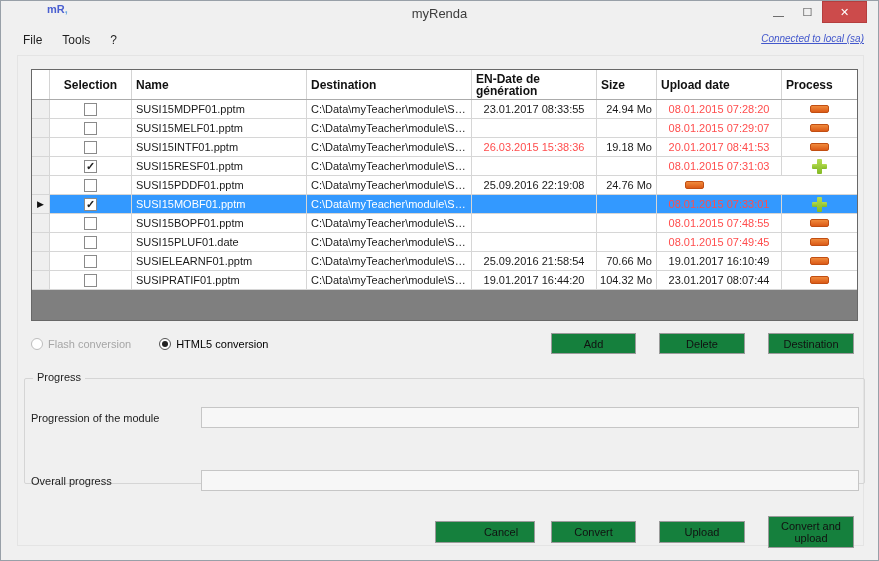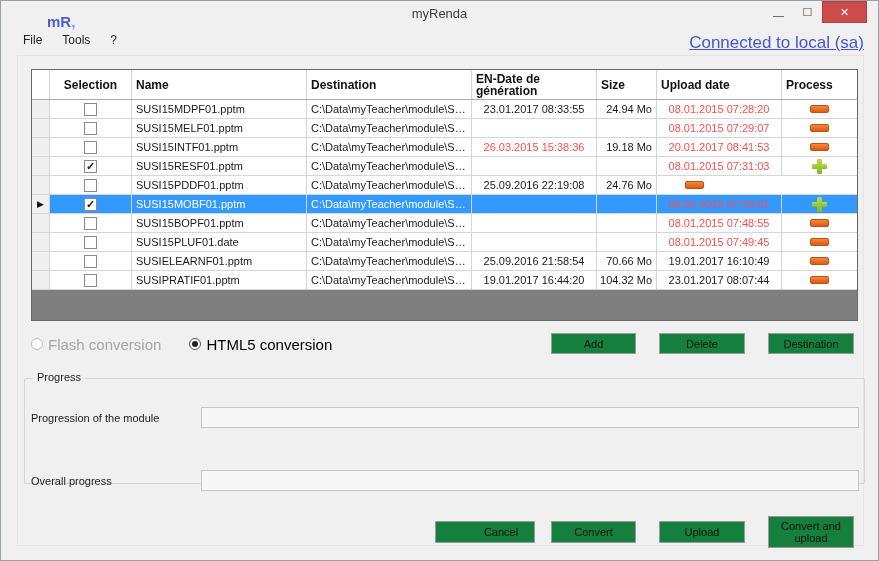--- a/index.html
+++ b/index.html
@@ -1,29 +1,29 @@
 <!DOCTYPE html>
 <html style="--sel: #3399ff; --red: #ff4d4d;"><head>
 <meta charset="utf-8">
 <style>
   html,body{margin:0;padding:0;background:#cfd4da;font-family:"Liberation Sans",sans-serif;}
   .window{position:relative;width:879px;height:561px;background:#f0f0f0;border:1px solid #98a0a8;box-sizing:border-box;overflow:hidden;}
   
   .titlebar{position:absolute;top:0;left:0;right:0;height:26px;background:#f0f0f0;}
-  .app-logo{position:absolute;left:10px;top:12px;font-size:15px;font-weight:bold;color:#4a5fd0;padding-left:36px;}
+  .app-logo{position:absolute;left:10px;top:2px;font-size:11px;font-weight:bold;color:#4a5fd0;padding-left:36px;}
   .app-logo .tail{color:#6fa8e0;font-weight:bold;}
   .title-text{position:absolute;left:0;right:0;top:5px;text-align:center;font-size:13px;color:#3c3c3c;}
   .win-controls{position:absolute;top:0;right:11px;display:flex;height:22px;}
   .wc-btn{width:29px;height:22px;display:flex;align-items:center;justify-content:center;font-size:11px;color:#444;cursor:default;}
   .wc-close{width:45px;background:#cc4b4b;color:#fff;border:1px solid #b43e3e;box-sizing:border-box;}
   .wc-min span{position:relative;top:3px;}
   
   .menubar{position:absolute;top:26px;left:0;right:0;height:26px;display:flex;align-items:center;padding-left:12px;}
   .menu-item{padding:3px 10px;font-size:12px;color:#1e1e1e;}
-  .conn-link{position:absolute;top:32px;right:14px;font-size:17px;color:#4257cc;text-decoration:underline;}
+  .conn-link{position:absolute;top:32px;right:14px;font-size:10px;color:#4257cc;text-decoration:underline;font-style:italic;}
   
   .panel{position:absolute;left:16px;top:54px;width:847px;height:491px;background:#f0f0f0;border:1px solid #e4e4e4;box-sizing:border-box;}
   
   .grid{position:absolute;left:13px;top:13px;width:827px;height:252px;border:1px solid #686868;background:#7f7f7f;box-sizing:border-box;overflow:hidden;}
   .thead{display:flex;height:30px;background:#fff;border-bottom:1px solid #ababab;box-sizing:border-box;}
   .hcell{font-size:12px;font-weight:bold;color:#111;border-right:1px solid #d4d4d4;box-sizing:border-box;display:flex;align-items:center;padding:0 4px;line-height:12px;}
   .trow{display:flex;height:19px;background:#fff;border-bottom:1px solid #d6d6d6;box-sizing:border-box;}
   .trow.selected{background:var(--sel,#3399ff);}
   .trow.selected .c-name,.trow.selected .c-dest{color:#fff;}
   .cell{font-size:11px;color:#1a1a1a;border-right:1px solid #d6d6d6;box-sizing:border-box;display:flex;align-items:center;padding:0 4px;overflow:hidden;white-space:nowrap;}
@@ -47,21 +47,21 @@
   .red{color:var(--red,#ff4d4d);}
   .arrow{font-size:9px;color:#111;}
   .checkbox{width:13px;height:13px;background:#fff;border:1px solid #8a8a8a;box-sizing:border-box;font-size:11px;line-height:11px;text-align:center;color:#222;font-weight:bold;}
   .proc{display:inline-block;}
   .proc.minus{width:19px;height:8px;background:linear-gradient(#f08a3c,#db5a17);border:1px solid #c14e12;border-radius:2px;box-sizing:border-box;}
   .proc.plus{position:relative;width:17px;height:17px;}
   .proc.plus::before{content:"";position:absolute;left:1px;top:6px;width:15px;height:5px;background:linear-gradient(#b5dc52,#84ba25);border-radius:1px;}
   .proc.plus::after{content:"";position:absolute;left:6px;top:1px;width:5px;height:15px;background:linear-gradient(#b5dc52,#84ba25);border-radius:1px;}
   
   .radio-row{position:absolute;left:13px;top:277px;height:22px;display:flex;align-items:center;}
-  .radio{display:flex;align-items:center;margin-right:28px;font-size:15px;}
+  .radio{display:flex;align-items:center;margin-right:28px;font-size:11px;}
   .radio .dot{width:12px;height:12px;border-radius:50%;border:1px solid #555;background:#fff;margin-right:5px;position:relative;box-sizing:border-box;}
   .radio.checked .dot::after{content:"";position:absolute;left:2px;top:2px;width:6px;height:6px;border-radius:50%;background:#222;}
   .radio.disabled{color:#a6a6a6;}
   .radio.disabled .dot{border-color:#bdbdbd;}
   .btn{position:absolute;background:#15803d;border:1px solid #9a9a9a;box-sizing:border-box;font-size:11px;color:#111;display:flex;align-items:center;justify-content:center;text-align:center;line-height:12px;cursor:default;}
   .btn-add{left:533px;top:277px;width:85px;height:21px;}
   .btn-delete{left:641px;top:277px;width:86px;height:21px;}
   .btn-destination{left:750px;top:277px;width:86px;height:21px;}
   
   .groupbox{position:absolute;left:6px;top:322px;width:841px;height:106px;border:1px solid #d5d5d5;border-radius:2px;box-sizing:border-box;}

